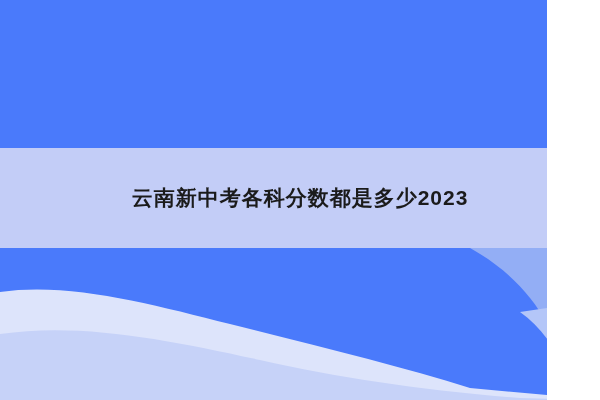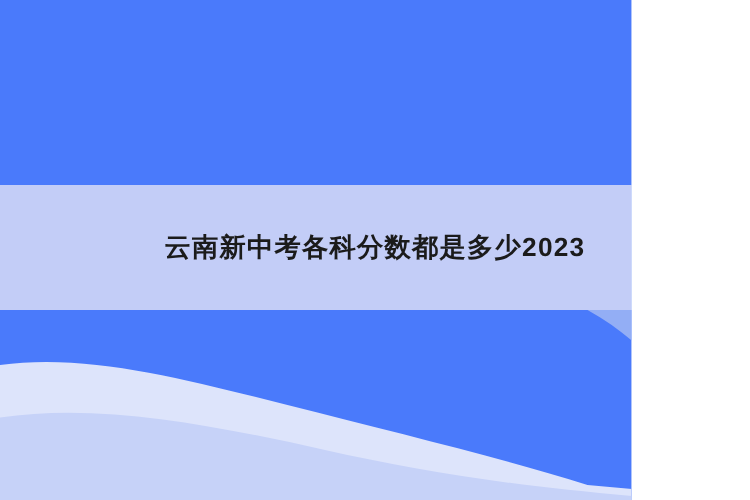--- a/index.html
+++ b/index.html
@@ -7,21 +7,21 @@
     padding: 0;
   }
   body {
     width: 600px;
     height: 400px;
     overflow: hidden;
     font-family: "Liberation Sans", sans-serif;
   }
   .card {
     position: relative;
-    width: 505px;
+    width: 547px;
     height: 400px;
     background: #4e7bf5;
     overflow: hidden;
   }
   .top-band {
     position: absolute;
     left: 0;
     top: 0;
     width: 600px;
     height: 148px;

